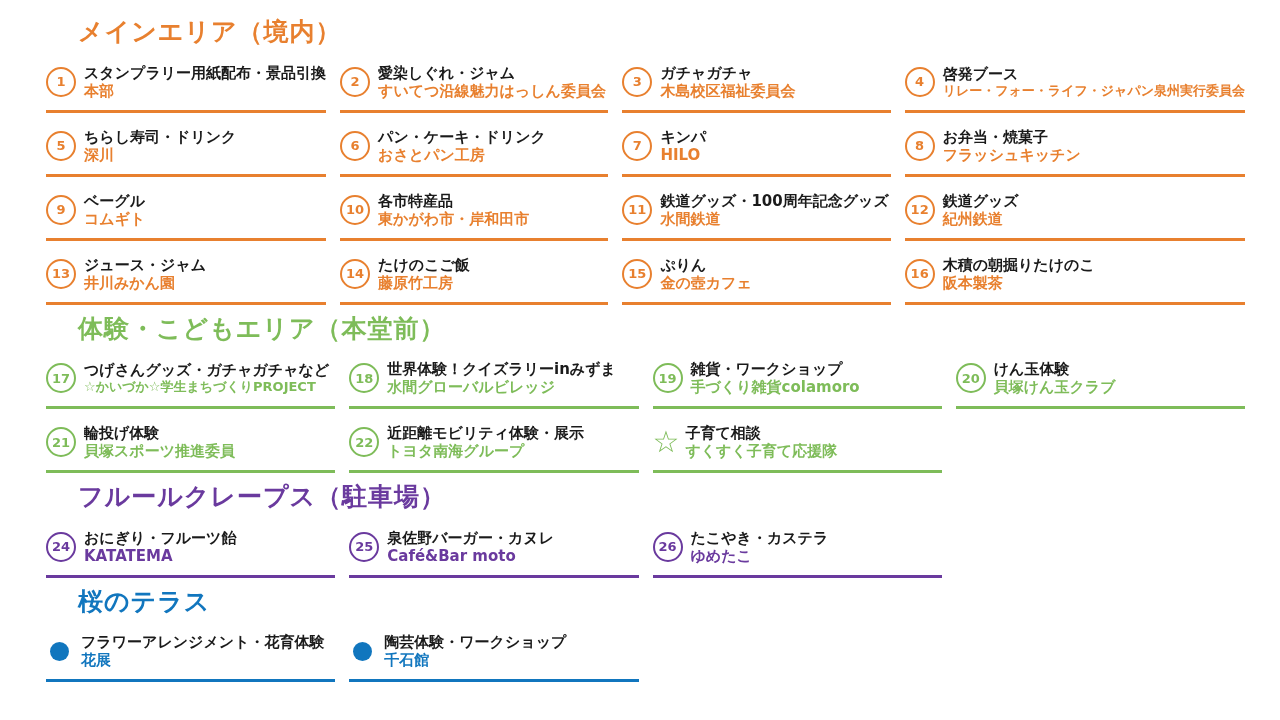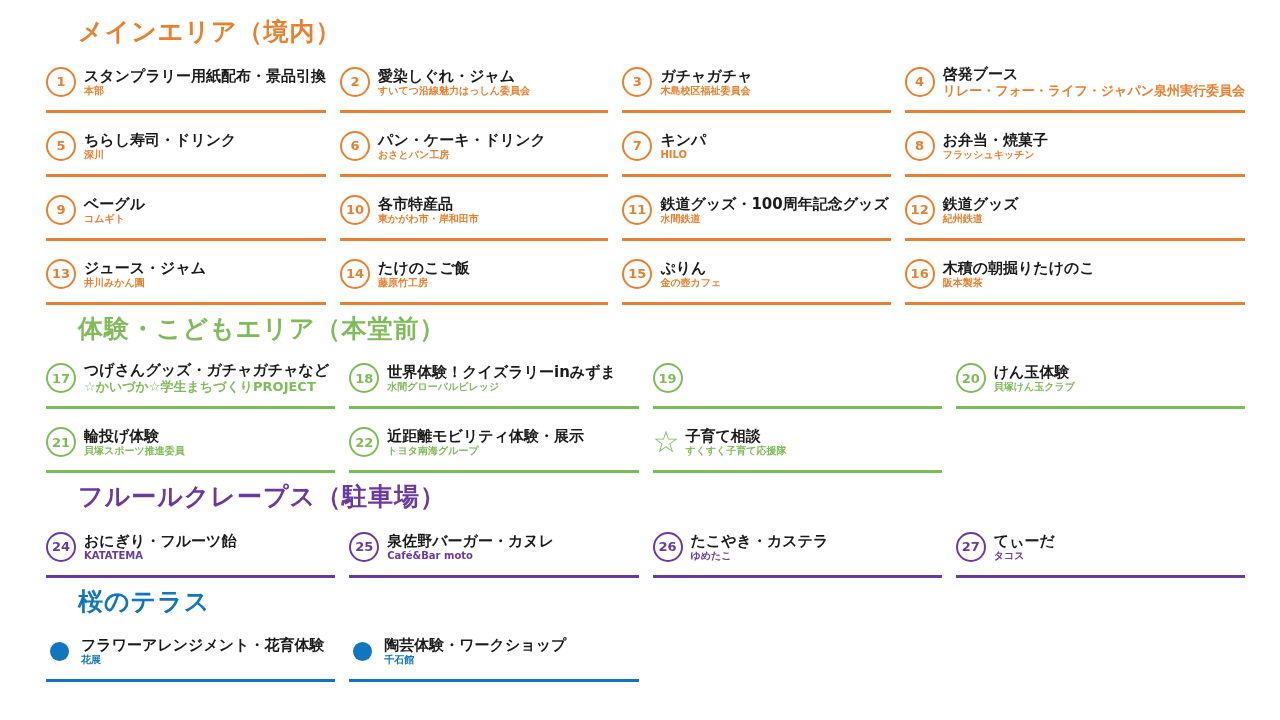--- a/index.html
+++ b/index.html
@@ -31,21 +31,21 @@
   .marker-star{
     flex:0 0 auto;font-size:30px;line-height:1;color:var(--c);
     margin-right:6px;
   }
   .marker-dot{
     flex:0 0 auto;width:19px;height:19px;border-radius:50%;
     background:var(--c);margin-right:12px;margin-left:4px;
   }
   .texts{display:flex;flex-direction:column;justify-content:center;}
   .booth-title{font-size:15px;line-height:1.2;color:#1a1a1a;white-space:nowrap;}
-  .booth-vendor{font-size:10px;line-height:1.2;color:var(--c);white-space:nowrap;}
+  .booth-vendor{font-size:15px;line-height:1.2;color:var(--c);white-space:nowrap;}
   .booth-vendor.small{font-size:13px;}
 </style>
 </head>
 <body>
 
 <div class="page">
 
   <div class="section" style="--c: #E8802F;">
     <div class="section-title">メインエリア（境内）</div>
     <div class="grid">
@@ -176,20 +176,24 @@
         </div>
         <div class="entry">
           <span class="marker-circle">18</span>
           <div class="texts">
             <div class="booth-title">世界体験！クイズラリーinみずま</div>
             <div class="booth-vendor">水間グローバルビレッジ</div>
           </div>
         </div>
         <div class="entry">
           <span class="marker-circle">19</span>
+          <div class="texts">
+            <div class="booth-title">雑貨・ワークショップ</div>
+            <div class="booth-vendor">手づくり雑貨colamoro</div>
+          </div>
         </div>
         <div class="entry">
           <span class="marker-circle">20</span>
           <div class="texts">
             <div class="booth-title">けん玉体験</div>
             <div class="booth-vendor">貝塚けん玉クラブ</div>
           </div>
         </div>
         <div class="entry">
           <span class="marker-circle">21</span>
@@ -232,27 +236,20 @@
             <div class="booth-vendor">Café&amp;Bar moto</div>
           </div>
         </div>
         <div class="entry">
           <span class="marker-circle">26</span>
           <div class="texts">
             <div class="booth-title">たこやき・カステラ</div>
             <div class="booth-vendor">ゆめたこ</div>
           </div>
         </div>
-        <div class="entry">
-          <span class="marker-circle">27</span>
-          <div class="texts">
-            <div class="booth-title">てぃーだ</div>
-            <div class="booth-vendor">タコス</div>
-          </div>
-        </div>
       </div>
   </div>
 
   <div class="section" style="--c: #1176BE;">
     <div class="section-title">桜のテラス</div>
     <div class="grid">
         <div class="entry">
           <span class="marker-dot"></span>
           <div class="texts">
             <div class="booth-title">フラワーアレンジメント・花育体験</div>

